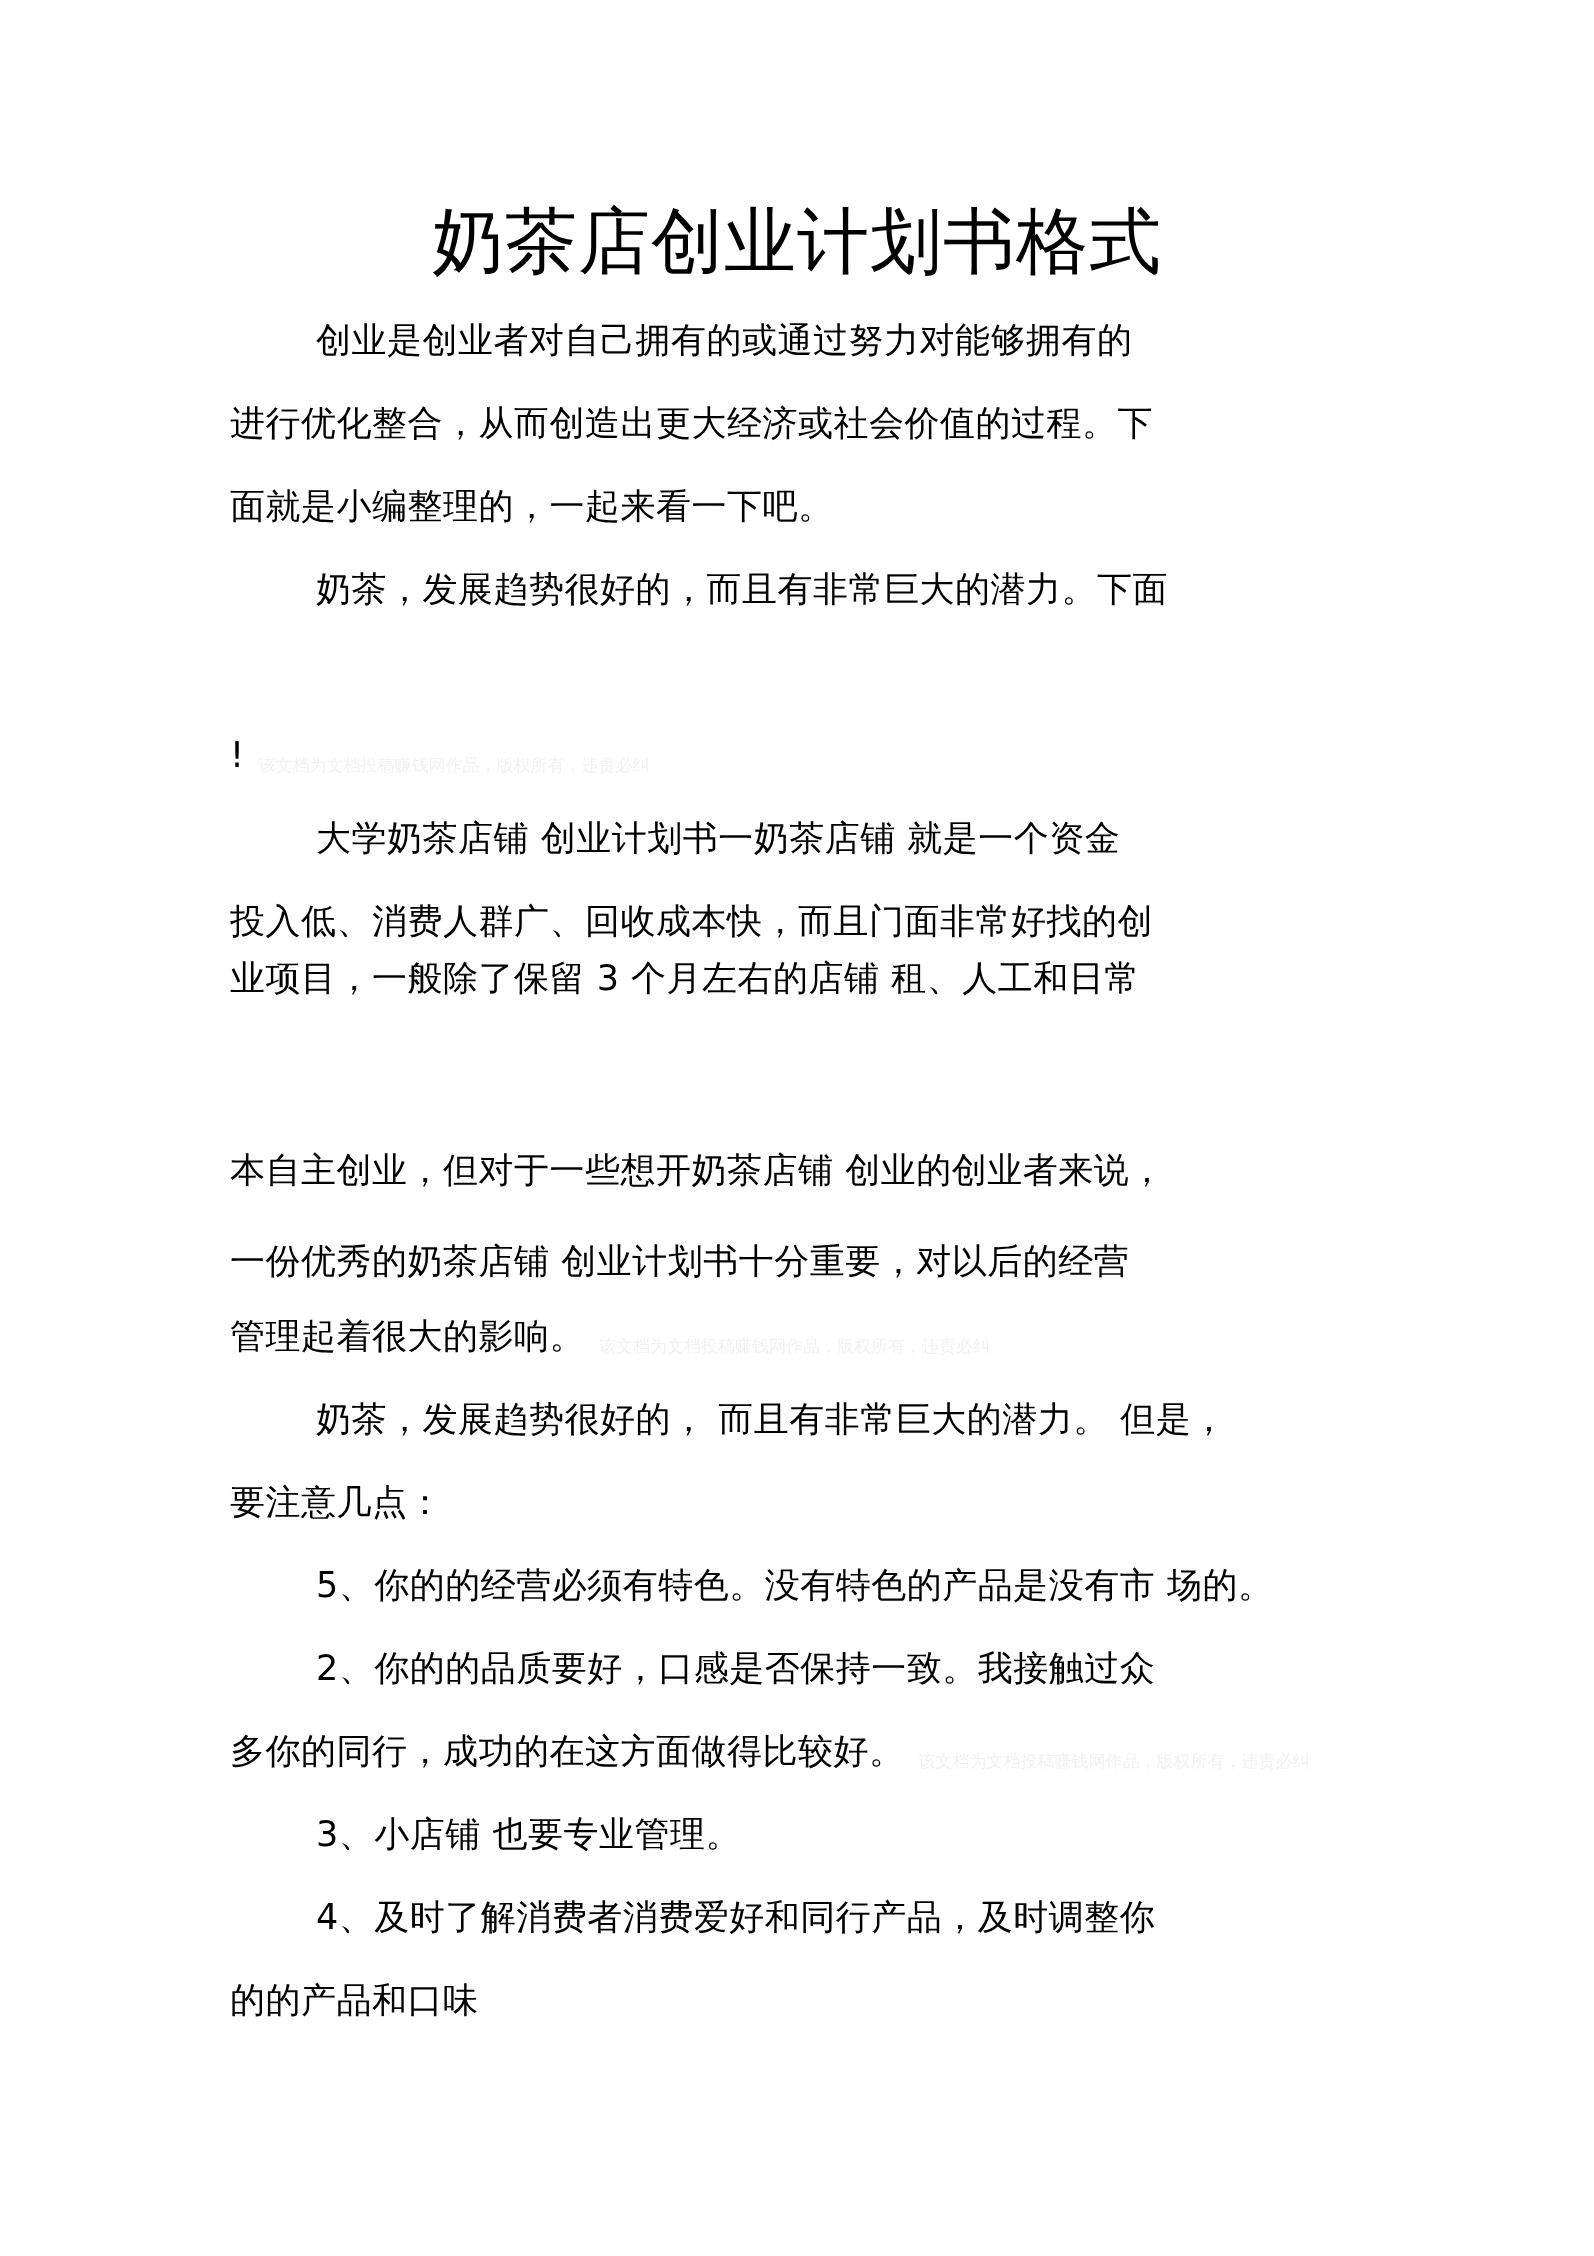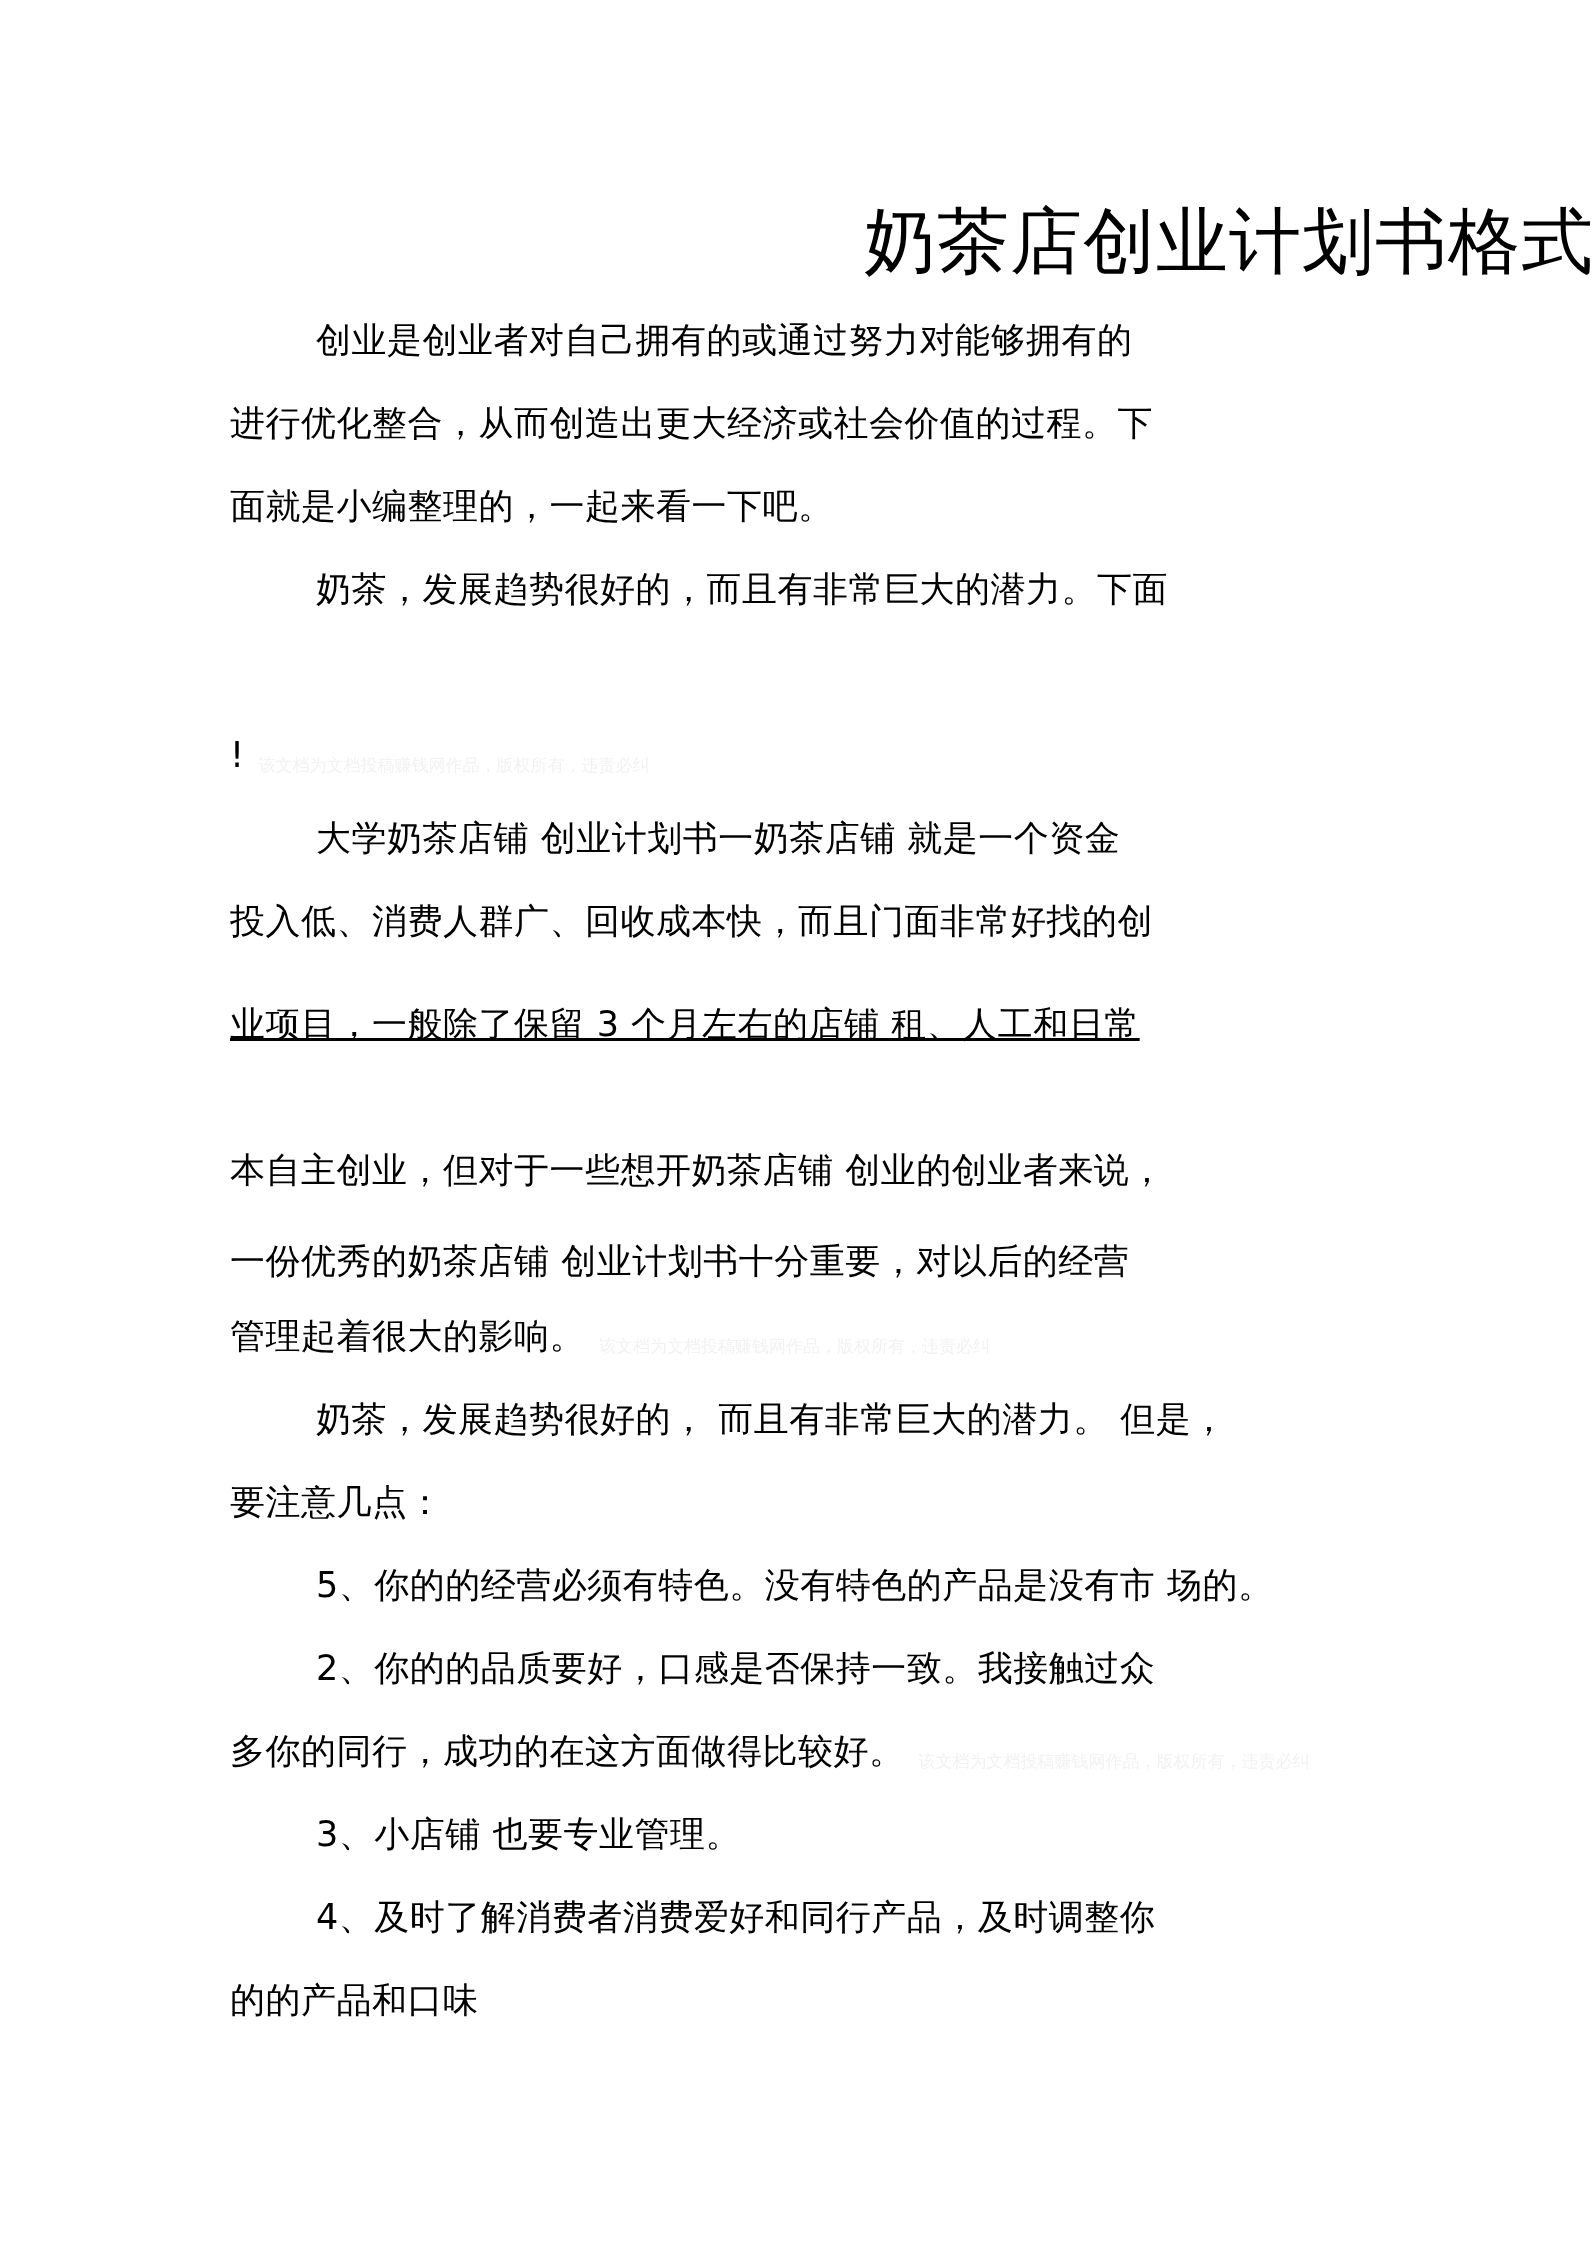--- a/index.html
+++ b/index.html
@@ -20,21 +20,21 @@
     left: 0; top: 0;
     width: 1594px;
     height: 2256px;
     background: #ffffff;
   }
   .title {
     position: absolute;
     left: 0;
     width: 1594px;
     top: 196px;
-    text-align: right;
+    text-align: center;
     font-size: 72px;
     line-height: 90px;
     letter-spacing: 1px;
     margin: 0;
     font-weight: normal;
   }
   .line {
     position: absolute;
     left: 230px;
     font-size: 35px;
@@ -79,21 +79,21 @@
   <div class="line" style="top:733px;">
     <span class="bang">!</span><span class="watermark">该文档为文档投稿赚钱网作品，版权所有，违责必纠</span>
   </div>
 
   <div class="line indent" style="top:816px;">
     <span>大学奶茶店铺  创业计划书一奶茶店铺  就是一个资金</span>
   </div>
   <div class="line" style="top:899px;">
     <span>投入低、消费人群广、回收成本快，而且门面非常好找的创</span>
   </div>
-  <div class="line" style="top:1002px;text-decoration:underline;">
+  <div class="line" style="top:956px;">
     <span>业项目，一般除了保留  3 个月左右的店铺  租、人工和日常</span>
   </div>
   <div class="line" style="top:1148px;">
     <span>本自主创业，但对于一些想开奶茶店铺  创业的创业者来说，</span>
   </div>
   <div class="line" style="top:1239px;">
     <span>一份优秀的奶茶店铺  创业计划书十分重要，对以后的经营</span>
   </div>
   <div class="line" style="top:1314px;">
     <span>管理起着很大的影响。</span><span class="watermark">该文档为文档投稿赚钱网作品，版权所有，违责必纠</span>

